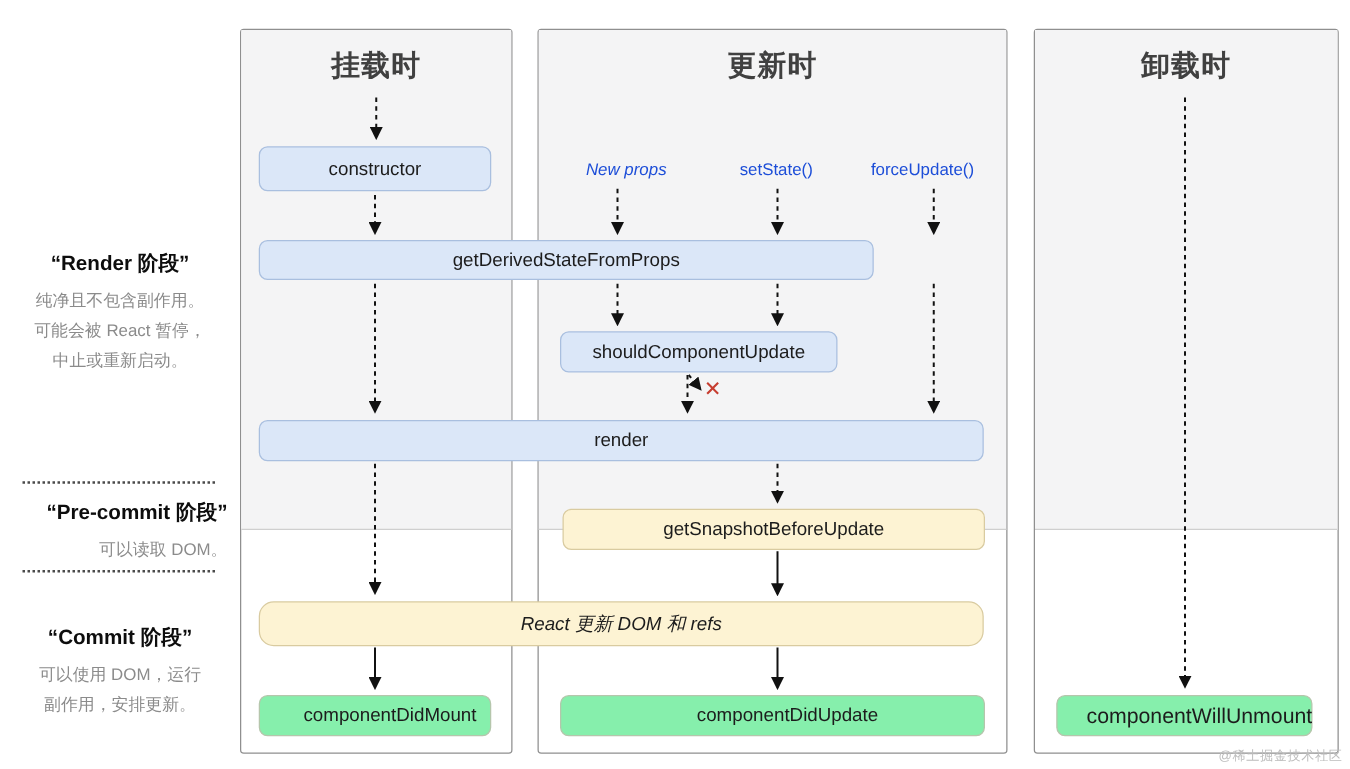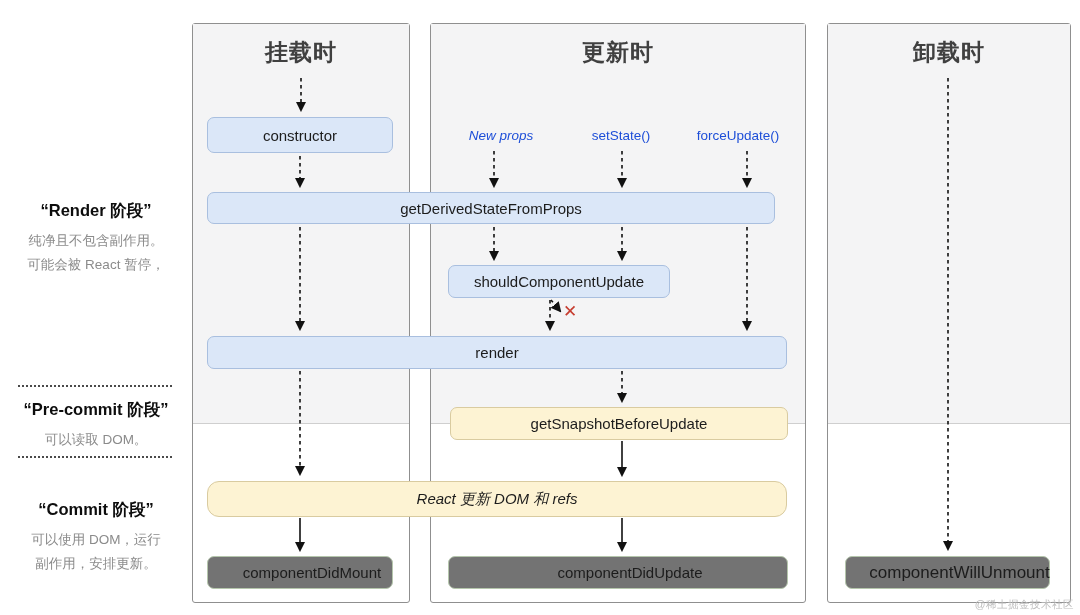--- a/index.html
+++ b/index.html
@@ -18,44 +18,44 @@
   .panel-gray{position:absolute;left:0;right:0;top:0;height:399px;
     background:#f4f4f5;border-bottom:1px solid #cfcfcf;}
   .panel-title{position:absolute;top:13px;left:0;width:100%;text-align:center;
     font-size:23px;font-weight:700;color:#404040;letter-spacing:1px;}
   
   .box{position:absolute;display:flex;align-items:center;justify-content:center;
     border-radius:7px;font-size:15px;color:#1c1c1c;z-index:5;
     border:1px solid;box-sizing:border-box;}
   .blue{background:#dbe7f8;border-color:#a9bfdf;}
   .yellow{background:#fdf3d3;border-color:#d9cba0;}
-  .green{background:#737373;border-color:#b5c6ac;padding-left:24px;}
+  .green{background:#86efac;border-color:#b5c6ac;padding-left:24px;}
   .bold{font-weight:400;text-align:right;}
   .italic{font-style:italic;}
   #box-constructor{left:207px;top:117px;width:186px;height:36px;}
-  #box-gdsfp{left:207px;top:192px;width:568px;height:32px;}
+  #box-gdsfp{left:207px;top:192px;width:492px;height:32px;}
   #box-scu{left:448px;top:265px;width:222px;height:33px;}
   #box-render{left:207px;top:336px;width:580px;height:33px;}
   #box-gsbu{left:450px;top:407px;width:338px;height:33px;}
   #box-react-dom{left:207px;top:481px;width:580px;height:36px;border-radius:12px;}
   #box-cdm{left:207px;top:556px;width:186px;height:33px;}
   #box-cdu{left:448px;top:556px;width:340px;height:33px;}
   #box-cwu{left:845px;top:556px;width:205px;height:33px;font-size:17px;}
   
   .trigger{position:absolute;top:128px;font-size:13.5px;color:#1d4ed8;
     transform:translateX(-50%);white-space:nowrap;z-index:5;}
   #trigger-new-props{left:501px;font-style:italic;}
   #trigger-set-state{left:621px;}
   #trigger-force-update{left:738px;}
   
   .side-phase{position:absolute;left:10px;width:172px;text-align:center;z-index:2;}
   .side-title{font-size:16.5px;font-weight:700;color:#0d0d0d;margin-bottom:7px;}
   .side-desc{font-size:13.5px;color:#8b8b8b;line-height:24px;}
   #side-render{top:200px;}
-  #side-precommit{top:399px;}
+  #side-precommit{top:399px;text-align:right;}
   #side-commit{top:499px;}
   .dotted-divider{position:absolute;left:18px;width:154px;height:0;
     border-top:2px dotted #4a4a4a;z-index:2;}
   #divider-1{top:385px;}
   #divider-2{top:456px;}
   
   #arrows{position:absolute;left:0;top:0;width:1080px;height:615px;z-index:6;pointer-events:none;}
   
   #abort-x{position:absolute;left:563px;top:303px;font-size:17px;font-weight:700;
     color:#c63d30;z-index:7;line-height:1;}
@@ -66,20 +66,21 @@
 </head>
 <body>
 
 <div id="stage">
 
   <div class="side-phase" id="side-render">
     <div class="side-title">“Render 阶段”</div>
     <div class="side-desc">
       <div>纯净且不包含副作用。</div>
       <div>可能会被 React 暂停，</div>
+      <div>中止或重新启动。</div>
     </div>
   </div>
 
   <div class="dotted-divider" id="divider-1"></div>
 
   <div class="side-phase" id="side-precommit">
     <div class="side-title">“Pre-commit 阶段”</div>
     <div class="side-desc">
       <div>可以读取 DOM。</div>
     </div>

